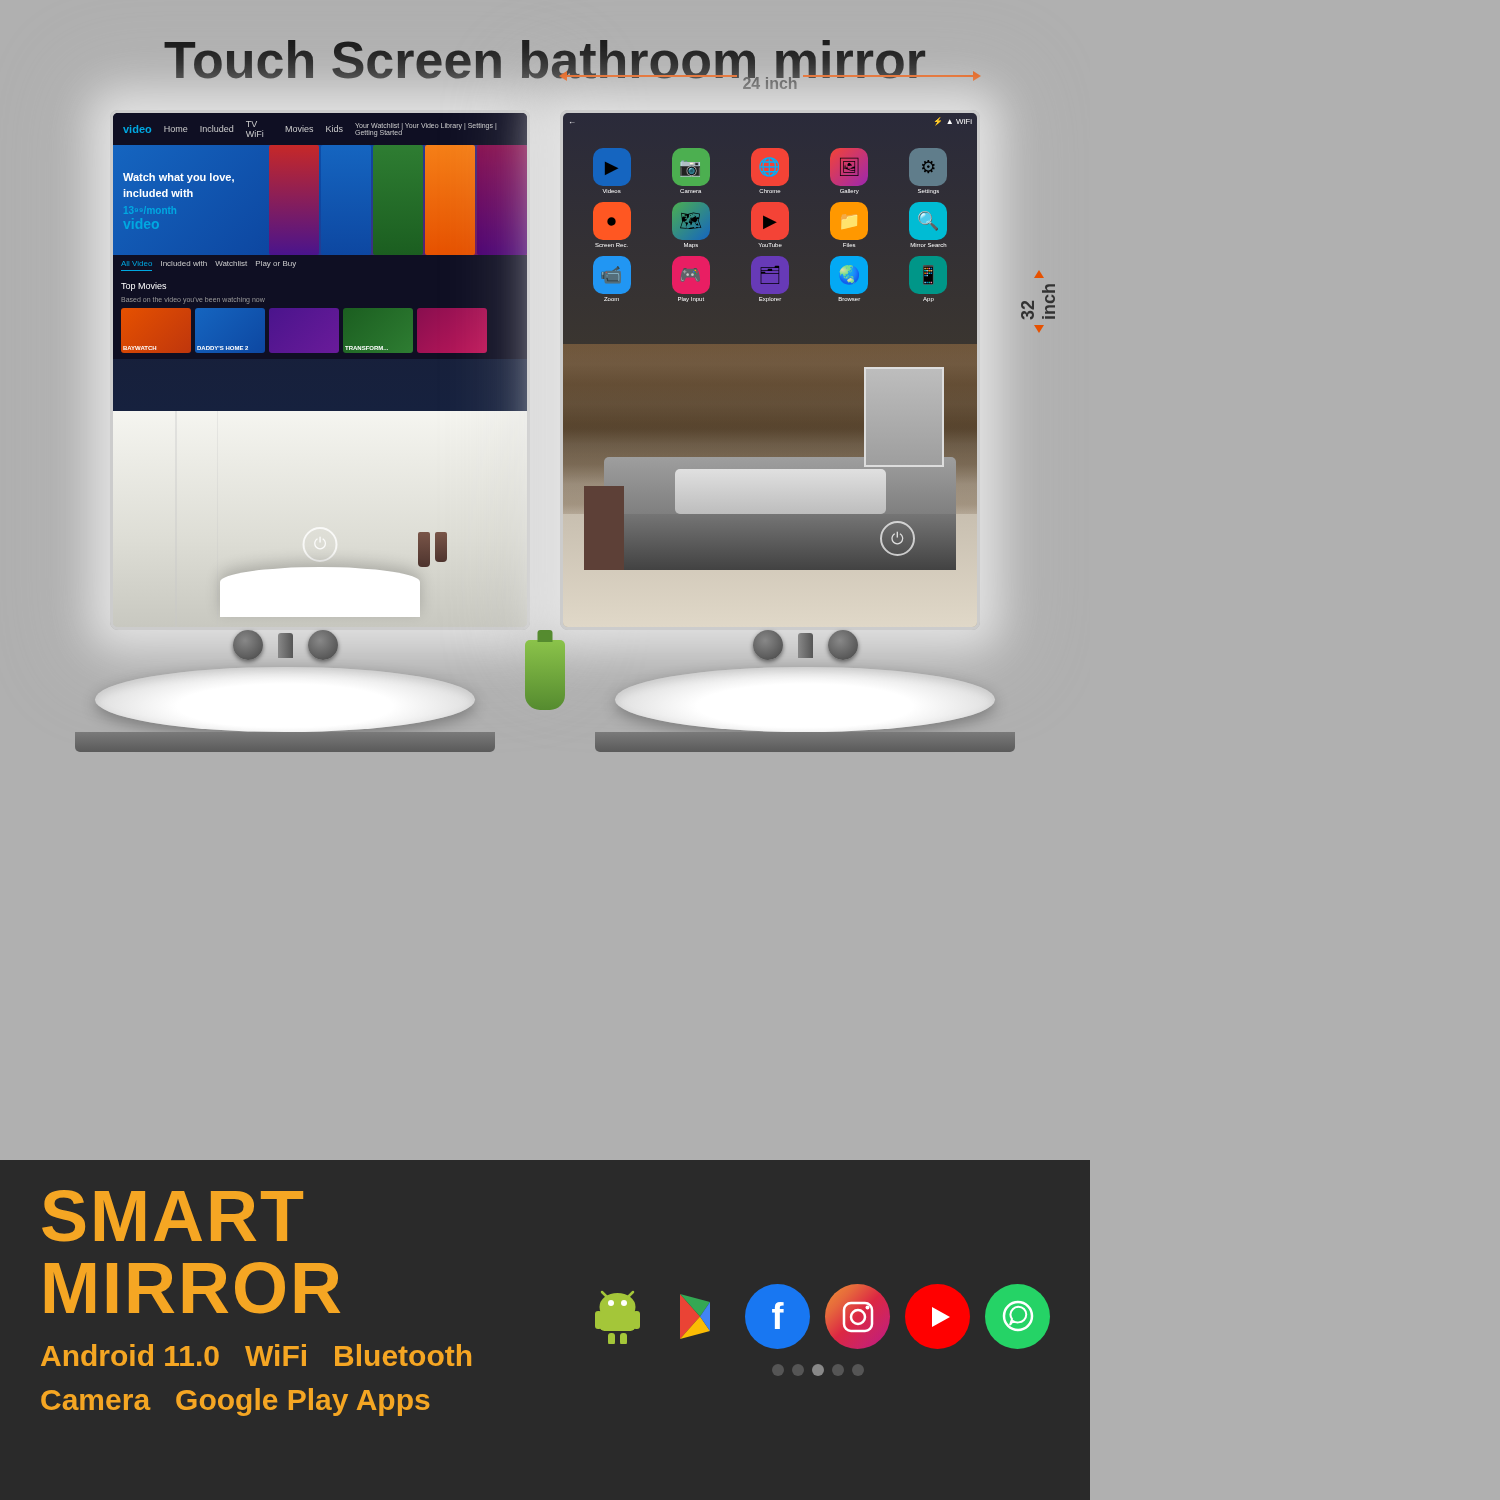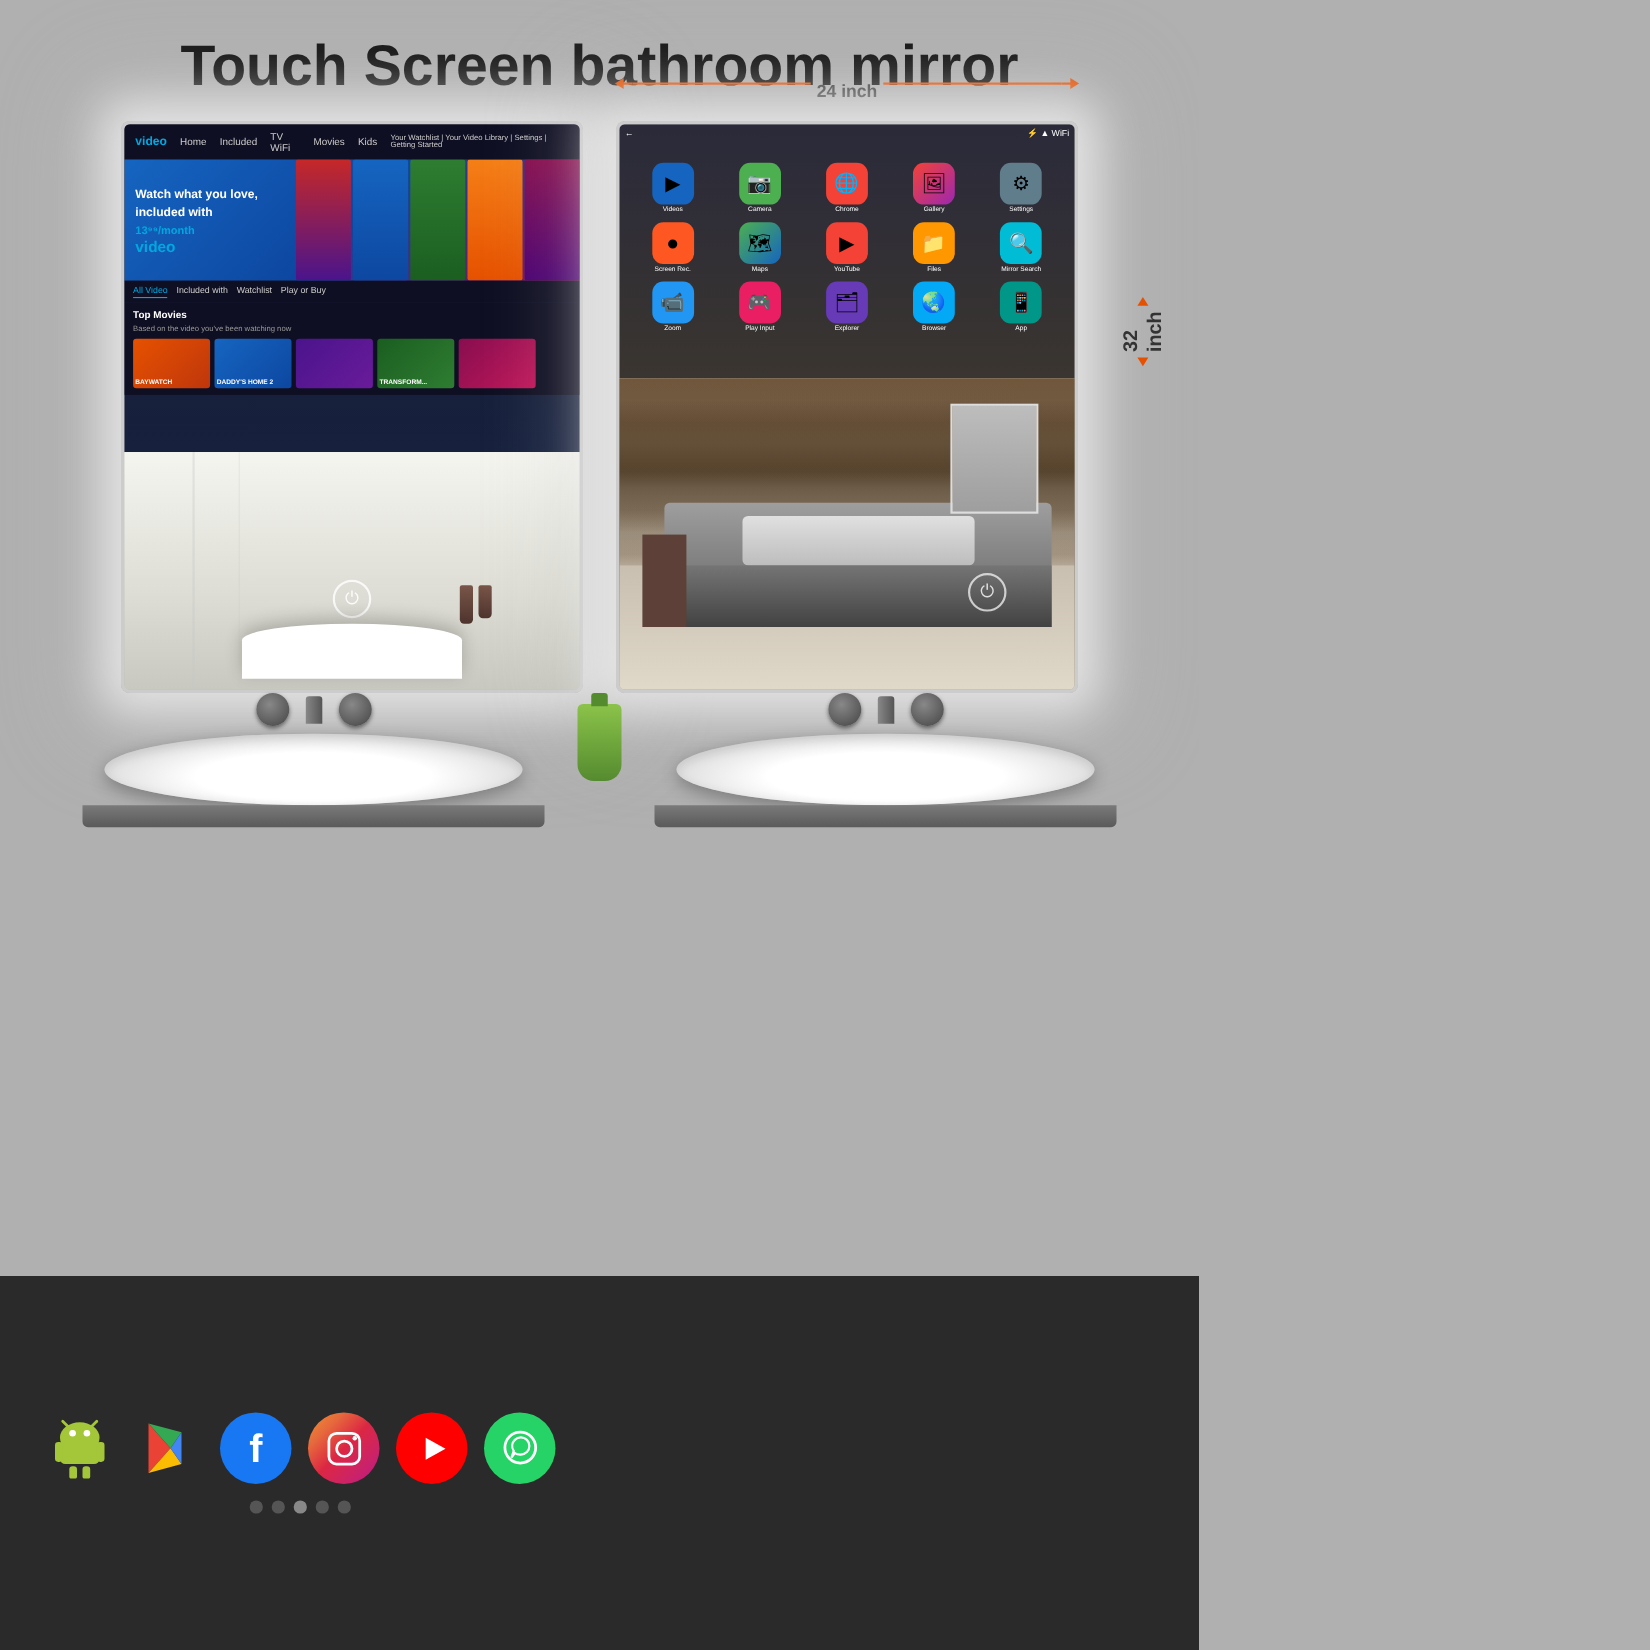--- a/index.html
+++ b/index.html
@@ -129,21 +129,21 @@
     }
 
     .top-movies-section {
       padding: 6px 8px;
       background: #0f0f23;
     }
 
     .top-movies-title {
       color: white;
       font-size: 9px;
-      font-weight: bold;
+      font-weight: normal;
       margin-bottom: 5px;
     }
 
     .movie-row {
       display: flex;
       gap: 4px;
     }
 
     .movie-card {
       width: 70px;
@@ -675,20 +675,32 @@
       <div class="faucet-knob"></div>
       <div class="faucet-spout"></div>
       <div class="faucet-knob"></div>
     </div>
     <div class="sink-basin"></div>
     <div class="counter-top"></div>
   </div>
 </div>
 
 <div class="bottom-section">
+  <div class="bottom-left">
+    <div class="smart-mirror-title">SMART MIRROR</div>
+    <div class="features-line1">
+      <span class="feature-text">Android 11.0</span>
+      <span class="feature-text">WiFi</span>
+      <span class="feature-text">Bluetooth</span>
+    </div>
+    <div class="features-line2">
+      <span class="feature-text">Camera</span>
+      <span class="feature-text">Google Play Apps</span>
+    </div>
+  </div>
 
   <div class="bottom-right">
     <div class="app-icons-row">
 
       <div style="width:65px;height:65px;display:flex;align-items:center;justify-content:center;">
         <svg width="55" height="55" viewBox="0 0 55 55">
           <ellipse cx="27.5" cy="18" rx="18" ry="14" fill="#a4c639"></ellipse>
           <rect x="9.5" y="20" width="36" height="22" rx="5" fill="#a4c639"></rect>
           <circle cx="21" cy="14" r="3" fill="white"></circle>
           <circle cx="34" cy="14" r="3" fill="white"></circle>

